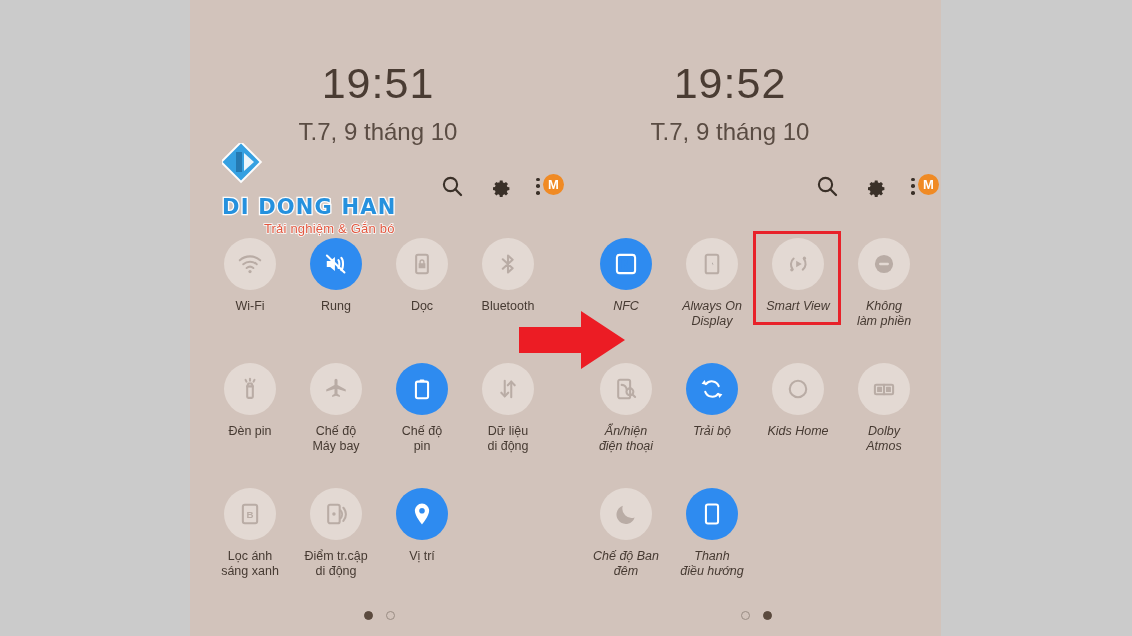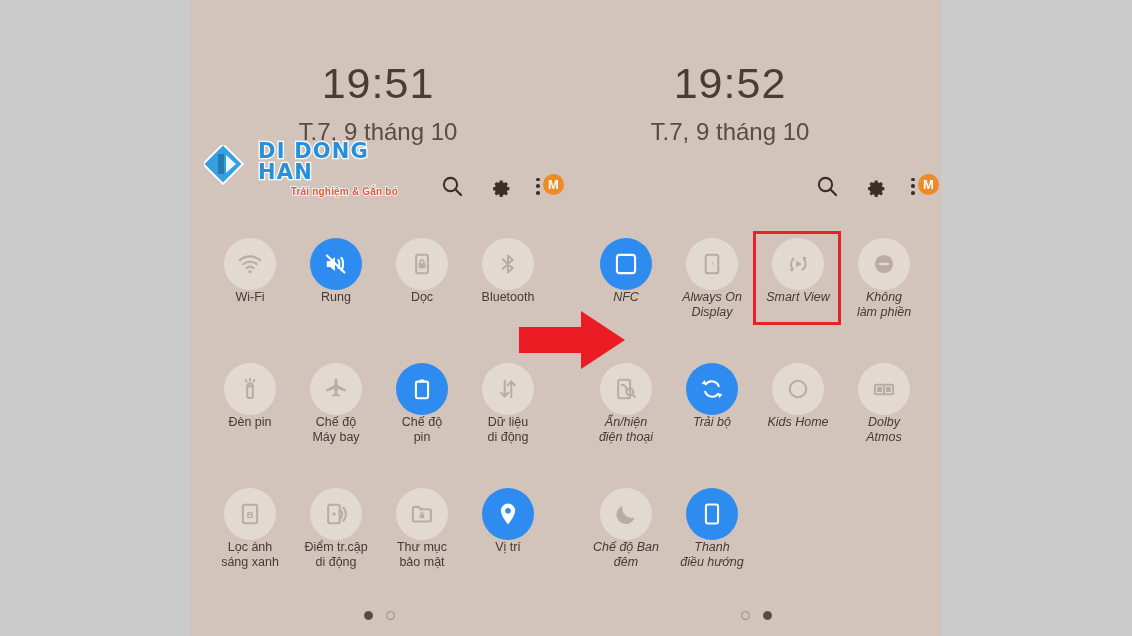--- a/index.html
+++ b/index.html
@@ -95,43 +95,44 @@
     font-size: 13px;
     font-weight: 700;
     display: flex;
     align-items: center;
     justify-content: center;
   }
 
   
   #watermark {
     position: absolute;
-    left: 204px;
+    left: 222px;
     top: 143px;
     width: 196px;
     height: 52px;
     display: flex;
-    align-items: center;
+    align-items: flex-start;
     gap: 6px;
     opacity: .96;
+    flex-direction: column;
   }
   .wm-mark { width: 48px; height: 48px; flex: 0 0 48px; }
   .wm-text { display: flex; flex-direction: column; line-height: 1; }
   .wm-title {
     font-size: 21px;
     font-weight: 700;
     letter-spacing: 1.2px;
     color: #1e8fe0;
     -webkit-text-stroke: 2.6px #ffffff;
     paint-order: stroke fill;
     font-family: "DejaVu Sans", sans-serif;
   }
   .wm-sub {
-    font-size: 10px;
-    font-weight: 700;
+    font-size: 13px;
+    font-weight: 400;
     color: #e2533a;
     margin-top: 4px;
     letter-spacing: .2px;
     -webkit-text-stroke: 1.6px #ffffff;
     paint-order: stroke fill;
     text-align: right;
     padding-right: 2px;
   }
 
   
@@ -154,20 +155,21 @@
     height: 52px;
     border-radius: 50%;
     background: #e3d9d3;
     display: flex;
     align-items: center;
     justify-content: center;
   }
   .tile-circle.on { background: #2e8bf0; }
   .tile-circle svg { display: block; }
   .tile-label {
+    margin-top: 9px;
     font-size: 12.5px;
     line-height: 15px;
     text-align: center;
     color: #463a32;
     width: 90px;
   }
   .tile-row-h { height: 125px; }
 
   .page-dots {
     position: absolute;
@@ -339,29 +341,20 @@
           <svg width="26" height="26" viewBox="0 0 24 24">
             <rect fill="none" stroke="#b9aca5" stroke-width="1.9" stroke-linecap="round" stroke-linejoin="round" x="4.8" y="3.4" width="10.6" height="17.2" rx="1.7"></rect>
             <path fill="none" stroke="#b9aca5" stroke-width="1.9" stroke-linecap="round" stroke-linejoin="round" d="M16.2 8.6a5.6 5.6 0 0 1 0 7.4"></path>
             <path fill="none" stroke="#b9aca5" stroke-width="1.9" stroke-linecap="round" stroke-linejoin="round" d="M18.8 6.2a9.1 9.1 0 0 1 0 12.2"></path>
             <circle cx="10.1" cy="12" r="1.6" fill="#b9aca5" stroke="none"></circle>
           </svg>
         </div>
         <div class="tile-label">Điểm tr.cập<br>di động</div>
       </div>
       <div class="tile tile-row-h">
-        <div class="tile-circle">
-          <svg width="26" height="26" viewBox="0 0 24 24">
-            <path fill="none" stroke="#b9aca5" stroke-width="1.9" stroke-linecap="round" stroke-linejoin="round" d="M3.6 6.8a1.4 1.4 0 0 1 1.4-1.4h4l1.8 2.2h8a1.4 1.4 0 0 1 1.4 1.4v8.6a1.4 1.4 0 0 1-1.4 1.4H5a1.4 1.4 0 0 1-1.4-1.4z"></path>
-            <path fill="#b9aca5" d="M10.6 12.4v-1a1.4 1.4 0 0 1 2.8 0v1h.6v3.4H10v-3.4zm.9 0h1v-1a.5.5 0 0 0-1 0z"></path>
-          </svg>
-        </div>
-        <div class="tile-label">Thư mục<br>bảo mật</div>
-      </div>
-      <div class="tile tile-row-h">
         <div class="tile-circle on">
           <svg width="26" height="26" viewBox="0 0 24 24">
             <path fill="#ffffff" d="M12 2.4a6.6 6.6 0 0 0-6.6 6.6c0 4.9 6.6 12.6 6.6 12.6s6.6-7.7 6.6-12.6A6.6 6.6 0 0 0 12 2.4zm0 9.2a2.6 2.6 0 1 1 0-5.2 2.6 2.6 0 0 1 0 5.2z"></path>
           </svg>
         </div>
         <div class="tile-label">Vị trí</div>
       </div>
     </div>
 
   <div class="page-dots" style="left:364px; top:611px;">

